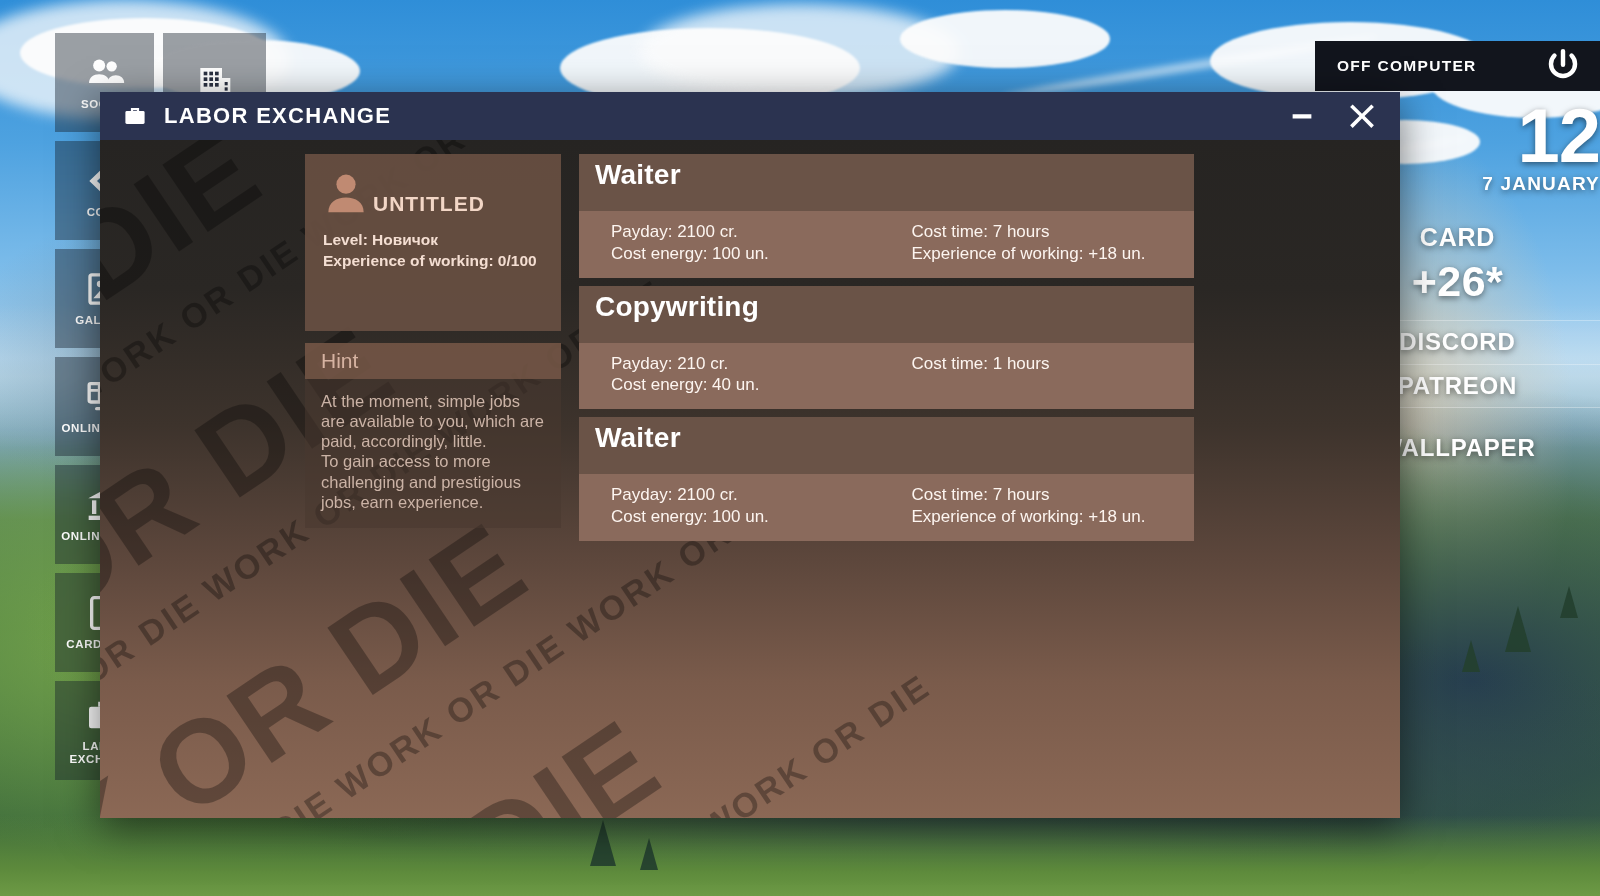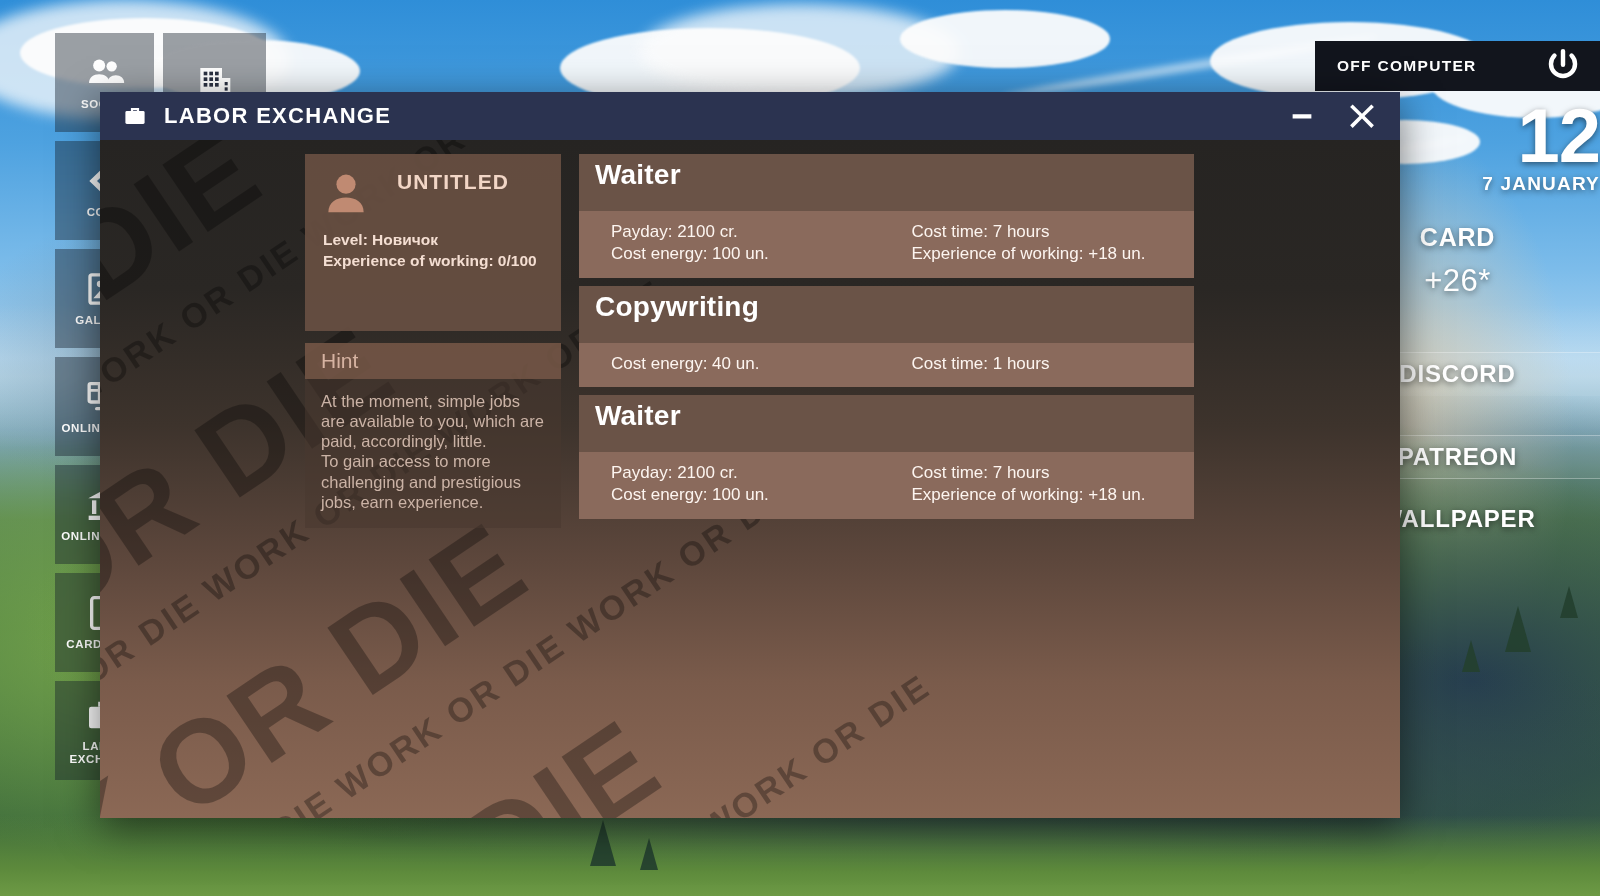--- a/index.html
+++ b/index.html
@@ -147,35 +147,34 @@
     letter-spacing: 1.2px;
     margin-top: 2px;
   }
   .weather {
     margin-top: 28px;
     text-align: center;
     color: #fff;
     text-shadow: 0 2px 6px rgba(0,0,0,.5);
   }
   .weather-cond { font-size: 25px; font-weight: bold; letter-spacing: .8px; }
-  .weather-temp { font-size: 31px; font-weight: normal; letter-spacing: .5px; margin-top: 11px; }
+  .weather-temp { font-size: 43px; font-weight: bold; letter-spacing: .5px; margin-top: 5px; }
   .link-list { margin-top: 14px; }
   .link-row {
     height: 44px;
     display: flex;
     align-items: center;
     justify-content: center;
     color: #fff;
     font-size: 24px;
     font-weight: bold;
     letter-spacing: .8px;
     text-shadow: 0 2px 6px rgba(0,0,0,.5);
     background: rgba(255,255,255,.06);
     border-top: 1px solid rgba(255,255,255,.30);
-    margin-top: 39px;
   }
   .link-row:last-child { border-bottom: 1px solid rgba(255,255,255,.30); }
   .wallpaper-row {
     margin-top: 18px;
     height: 44px;
     display: flex;
     align-items: center;
     justify-content: center;
     color: #fff;
     font-size: 24px;
@@ -255,21 +254,21 @@
     gap: 18px;
   }
 
   
   .leftcol { width: 256px; flex: 0 0 256px; }
   .profile-card {
     background: rgba(104,79,66,.92);
     padding: 16px 18px 14px;
     height: 177px;
   }
-  .profile-top { display: flex; align-items: flex-start; gap: 28px; }
+  .profile-top { display: flex; align-items: flex-end; gap: 4px; }
   .avatar { width: 46px; height: 46px; flex: 0 0 auto; }
   .profile-name {
     color: #f2d6c6;
     font-size: 21px;
     font-weight: bold;
     letter-spacing: 1px;
   }
   .profile-line {
     color: #f4ded2;
     font-size: 15.5px;
@@ -541,20 +540,21 @@
               </div>
             </div>
           </div>
 
           <div class="job">
             <div class="job-header">
               <div class="job-title">Copywriting</div>
             </div>
             <div class="job-body">
               <div class="job-col">
+                <div class="job-line">Payday: 210 cr.</div>
                 <div class="job-line">Cost energy: 40 un.</div>
               </div>
               <div class="job-col right">
                 <div class="job-line">Cost time:  1 hours</div>
               </div>
             </div>
           </div>
 
           <div class="job">
             <div class="job-header">

